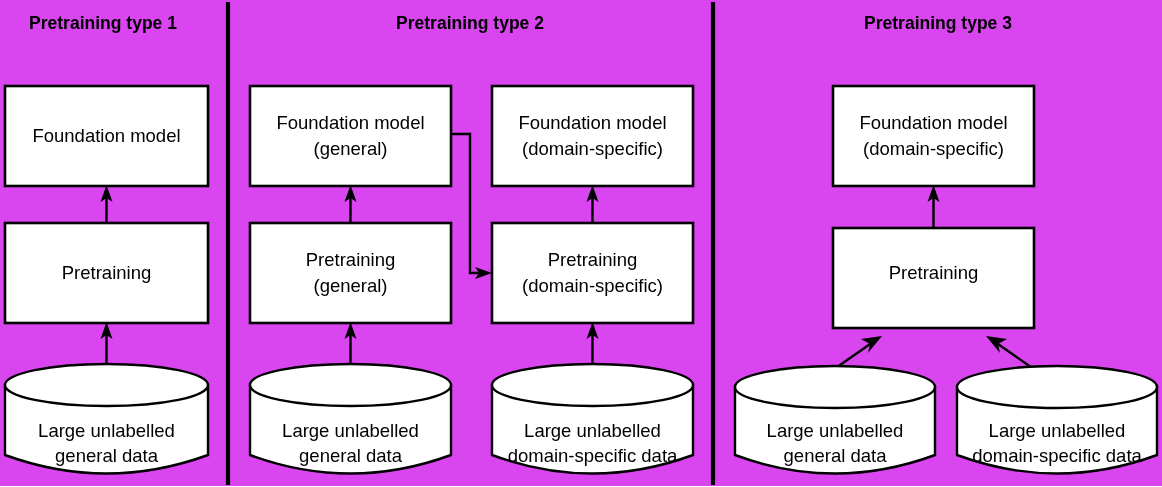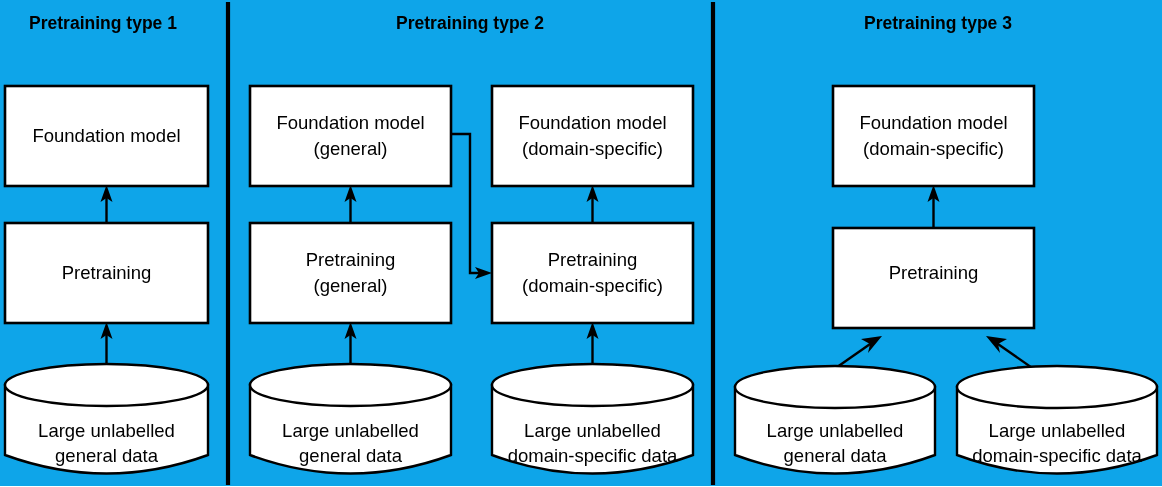--- a/index.html
+++ b/index.html
@@ -10,21 +10,21 @@
   body {
     width: 1162px;
     height: 487px;
     font-family: "Liberation Sans", sans-serif;
     overflow: hidden;
   }
   #diagram-root {
     position: relative;
     width: 1162px;
     height: 486px;
-    background: #0ea5e9;
+    background: #d946ef;
   }
   svg#figure {
     display: block;
     width: 1162px;
     height: 487px;
   }
   .shape-rect {
     fill: #ffffff;
     stroke: #000000;
     stroke-width: 2.6;

